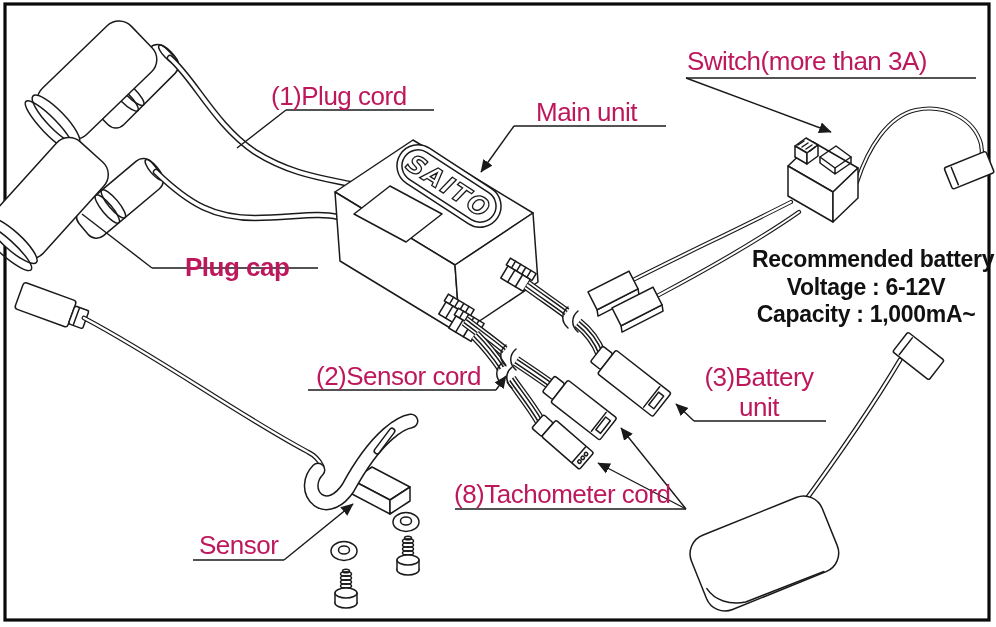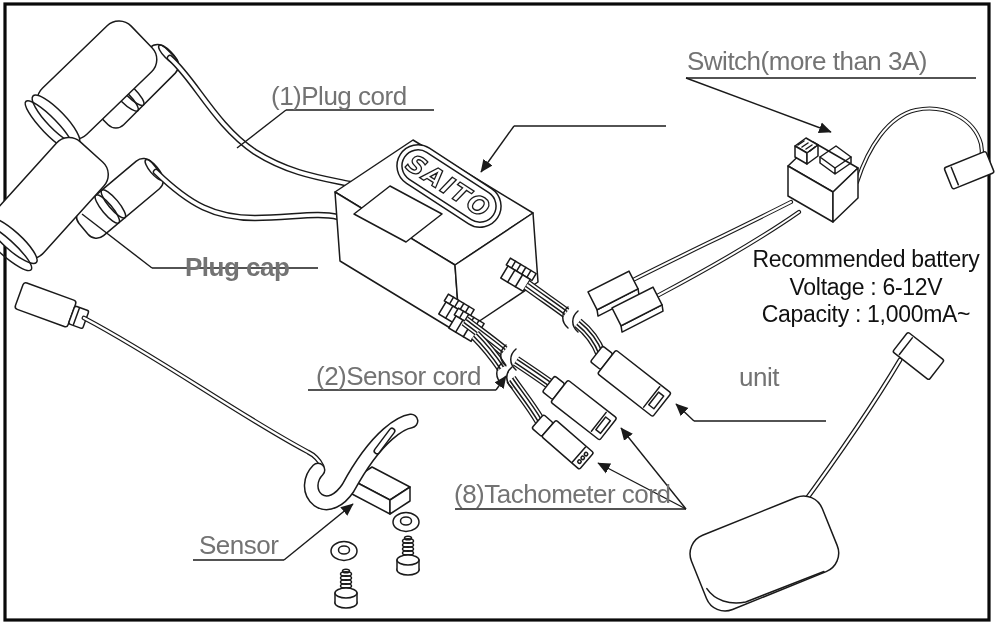--- a/index.html
+++ b/index.html
@@ -2,27 +2,27 @@
 <html><head>
 <meta charset="utf-8">
 <style>
   html,body{margin:0;padding:0;background:#fff;}
   #stage{
     position:relative;width:996px;height:627px;background:#ffffff;
     font-family:"Liberation Sans", sans-serif;overflow:hidden;
   }
   #stage svg{position:absolute;left:0;top:0;}
   .lbl{
-    position:absolute;font-size:26px;letter-spacing:-0.5px;color:#737373;
+    position:absolute;font-size:26px;letter-spacing:-0.5px;color:#be185d;
     white-space:nowrap;line-height:30px;
   }
   .lbl-center{text-align:center;white-space:normal;}
   .info{
     position:absolute;font-size:23px;letter-spacing:-0.3px;color:#111;
-    text-align:center;line-height:27.5px;white-space:nowrap;
+    text-align:center;line-height:27.5px;white-space:nowrap;font-weight:bold;
   }
   
   .ln{fill:none;stroke:#1a1a1a;stroke-width:1.5;stroke-linejoin:round;stroke-linecap:round;}
   .fw{fill:#ffffff;stroke:#1a1a1a;stroke-width:1.5;stroke-linejoin:round;}
   .ld{fill:none;stroke:#1a1a1a;stroke-width:1.4;}
   .c6{stroke:#1a1a1a;stroke-width:6.5;fill:none;stroke-linecap:round;}
   .c6w{stroke:#fff;stroke-width:3.6;fill:none;stroke-linecap:round;}
   .c5{stroke:#1a1a1a;stroke-width:4.8;fill:none;stroke-linecap:round;}
   .c5w{stroke:#fff;stroke-width:2.4;fill:none;stroke-linecap:round;}
   .c4{stroke:#1a1a1a;stroke-width:4.2;fill:none;stroke-linecap:round;}
@@ -311,23 +311,25 @@
     <path class="ld" d="M455,509 H686"></path>
     <path class="ld" d="M686,509 L621,428" marker-end="url(#ah)"></path>
     <path class="ld" d="M686,509 L598,463" marker-end="url(#ah)"></path>
     <path class="ld" d="M193,560 H284"></path>
     <path class="ld" d="M284,560 L353,504" marker-end="url(#ah)"></path>
   </g>
 </svg>
 
 <div class="lbl" style="left:271px;top:81px;">(1)Plug cord</div>
 <div class="lbl" style="left:185px;top:252px;font-weight:bold;">Plug cap</div>
+<div class="lbl" style="left:536px;top:97px;">Main unit</div>
 <div class="lbl" style="left:687px;top:46px;">Switch(more than 3A)</div>
 <div class="lbl" style="left:316px;top:361px;">(2)Sensor cord</div>
 <div class="lbl lbl-center" style="left:688px;top:362px;width:142px;line-height:30px;">
+  <div>(3)Battery</div>
   <div>unit</div>
 </div>
 <div class="lbl" style="left:454px;top:479px;">(8)Tachometer cord</div>
 <div class="lbl" style="left:199px;top:530px;">Sensor</div>
 
 <div class="info" style="left:752px;top:246px;width:228px;">
   <div>Recommended battery</div>
   <div>Voltage : 6-12V</div>
   <div>Capacity : 1,000mA~</div>
 </div>

